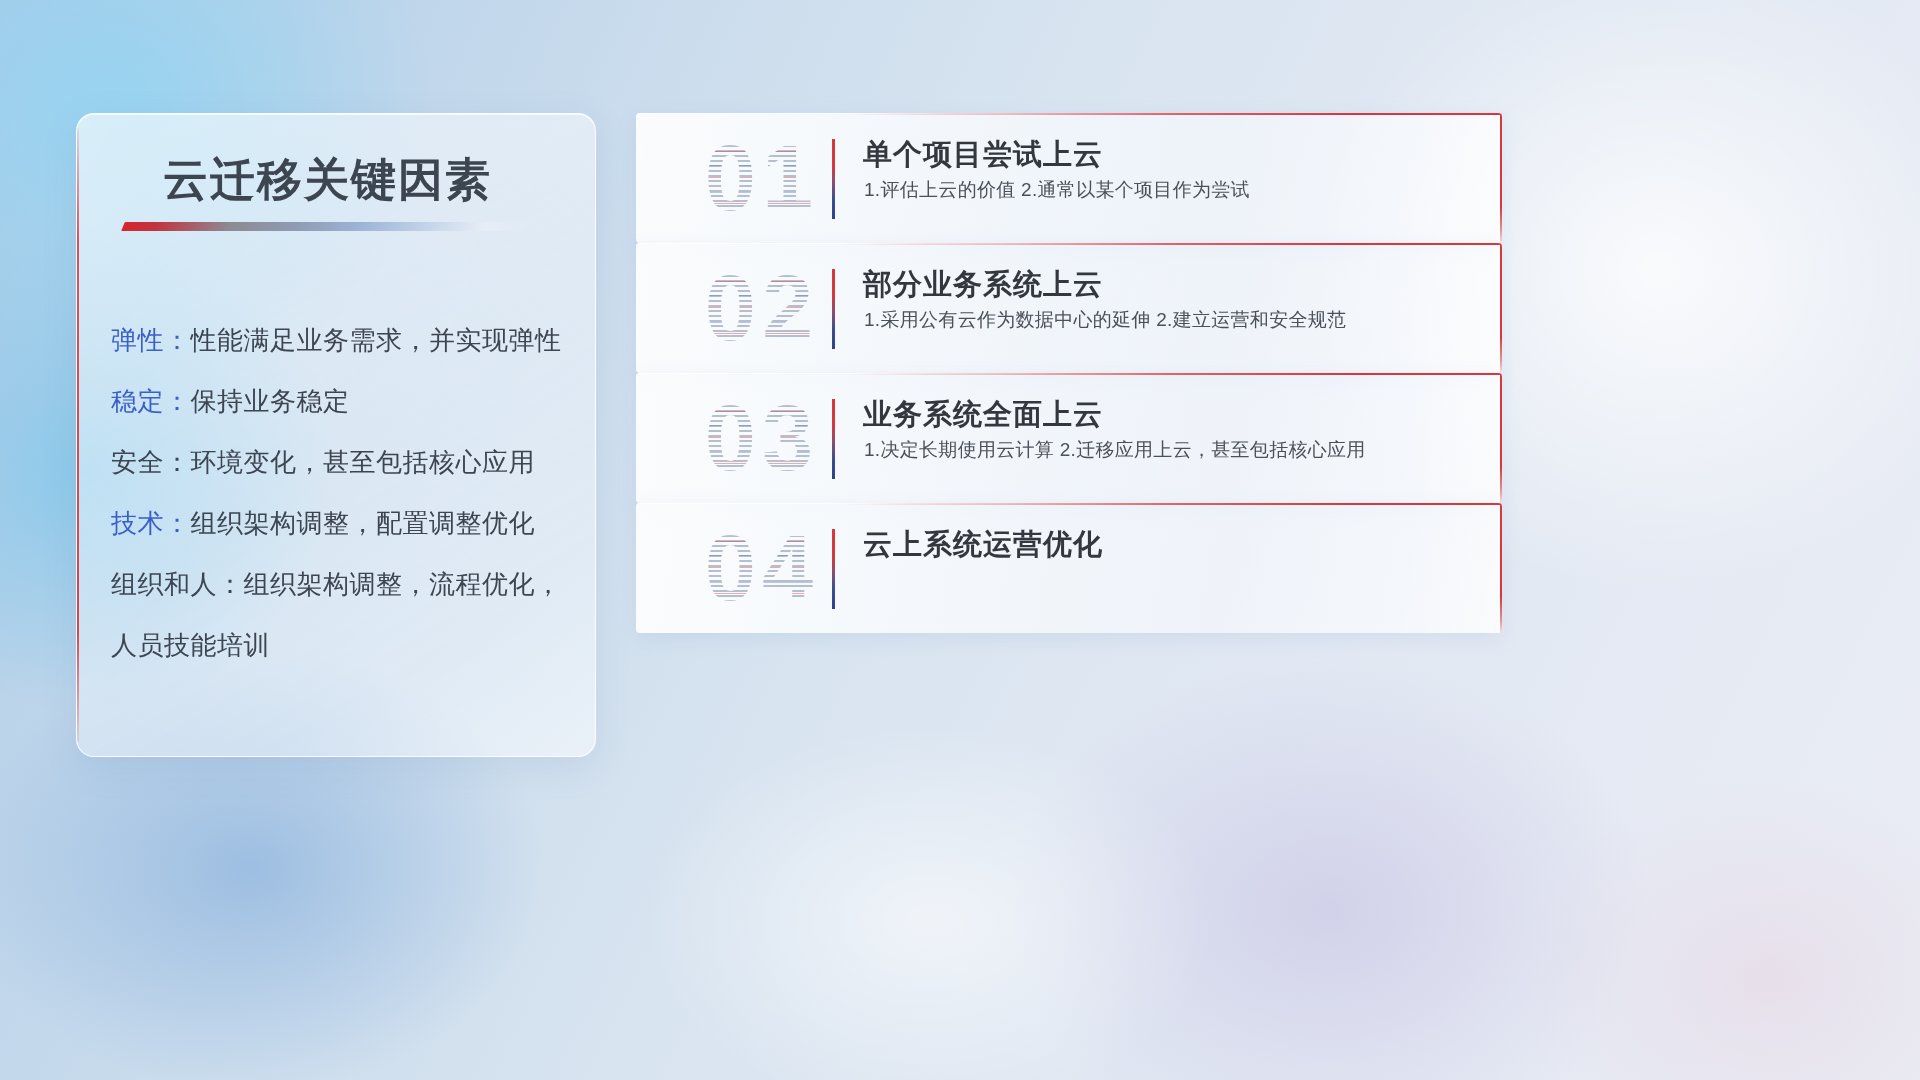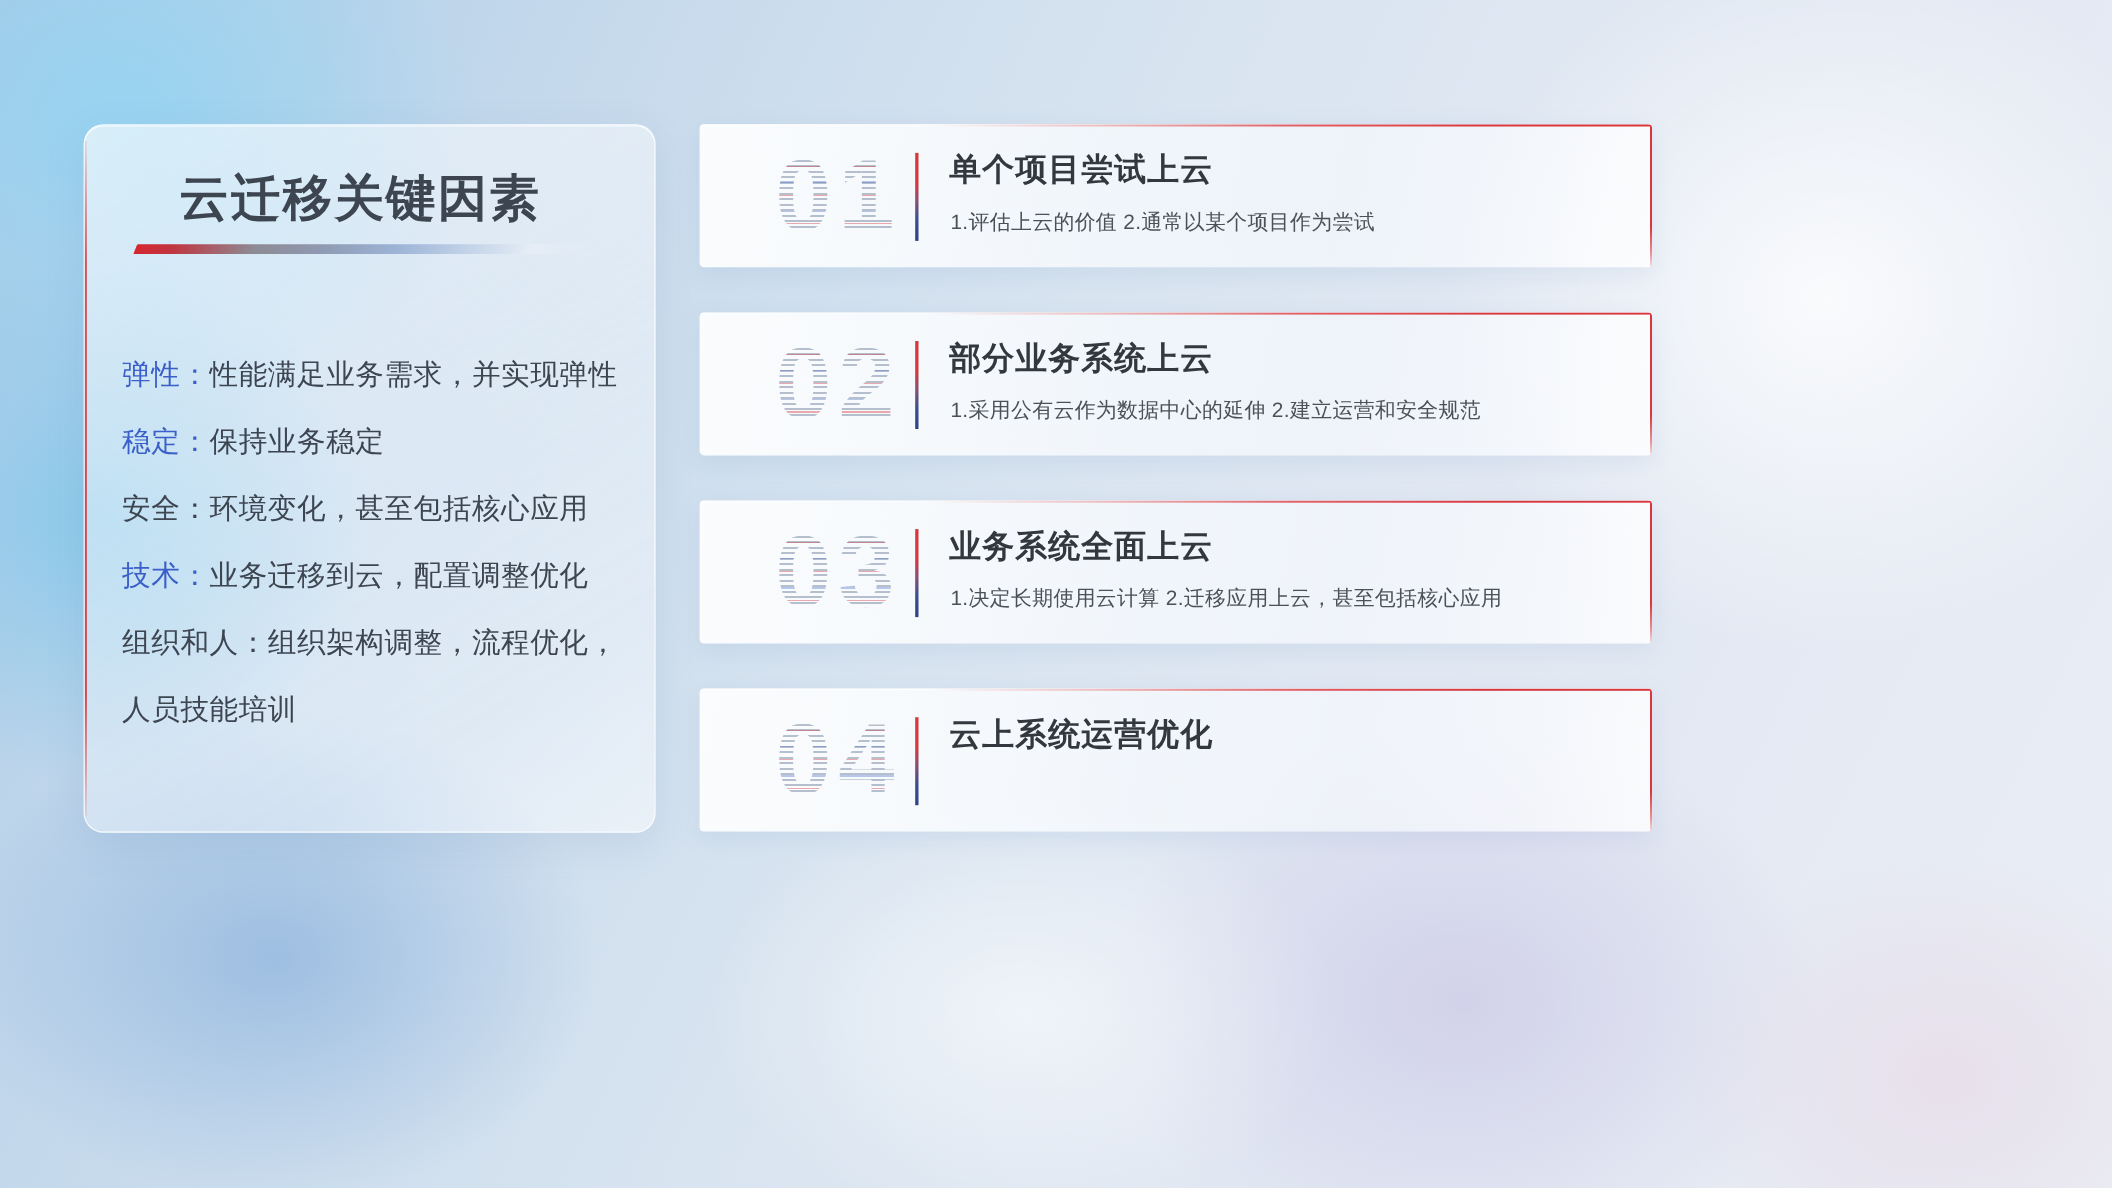--- a/index.html
+++ b/index.html
@@ -154,21 +154,20 @@
   #cards {
     position: absolute;
     left: 636px;
     top: 113px;
     width: 866px;
   }
   .card {
     position: relative;
     width: 866px;
     height: 130px;
-    margin-bottom: 41px;
     border-radius: 4px;
     background: linear-gradient(100deg,
       rgba(255,255,255,0.90) 0%,
       rgba(253,254,255,0.84) 22%,
       rgba(250,252,255,0.72) 45%,
       rgba(249,251,254,0.62) 68%,
       rgba(252,253,255,0.70) 88%,
       rgba(255,255,255,0.82) 100%);
     box-shadow:
       0 6px 20px rgba(110,145,190,0.13),
@@ -277,21 +276,21 @@
     top: 22px;
     font-size: 29px;
     font-weight: 700;
     color: #33383f;
     letter-spacing: 1px;
     white-space: nowrap;
   }
   .card-desc {
     position: absolute;
     left: 228px;
-    top: 76px;
+    top: 64px;
     font-size: 19px;
     color: #4b5159;
     letter-spacing: 0.3px;
     white-space: nowrap;
   }
 </style>
 </head>
 <body>
 
 <div id="stage">
@@ -314,21 +313,21 @@
       <div class="factor-line">
         <span class="factor-label">弹性：</span><span>性能满足业务需求，并实现弹性</span>
       </div>
       <div class="factor-line">
         <span class="factor-label">稳定：</span><span>保持业务稳定</span>
       </div>
       <div class="factor-line">
         <span class="factor-label plain">安全：</span><span>环境变化，甚至包括核心应用</span>
       </div>
       <div class="factor-line">
-        <span class="factor-label">技术：</span><span>业务迁移到云，配置调整优化</span>
+        <span class="factor-label">技术：</span><span>组织架构调整，配置调整优化</span>
       </div>
       <div class="factor-line">
         <span class="factor-label plain">组织和人：</span><span>组织架构调整，流程优化，</span>
       </div>
       <div class="factor-line">
         <span class="factor-label plain"></span><span>人员技能培训</span>
       </div>
     </div>
   </div>
 

